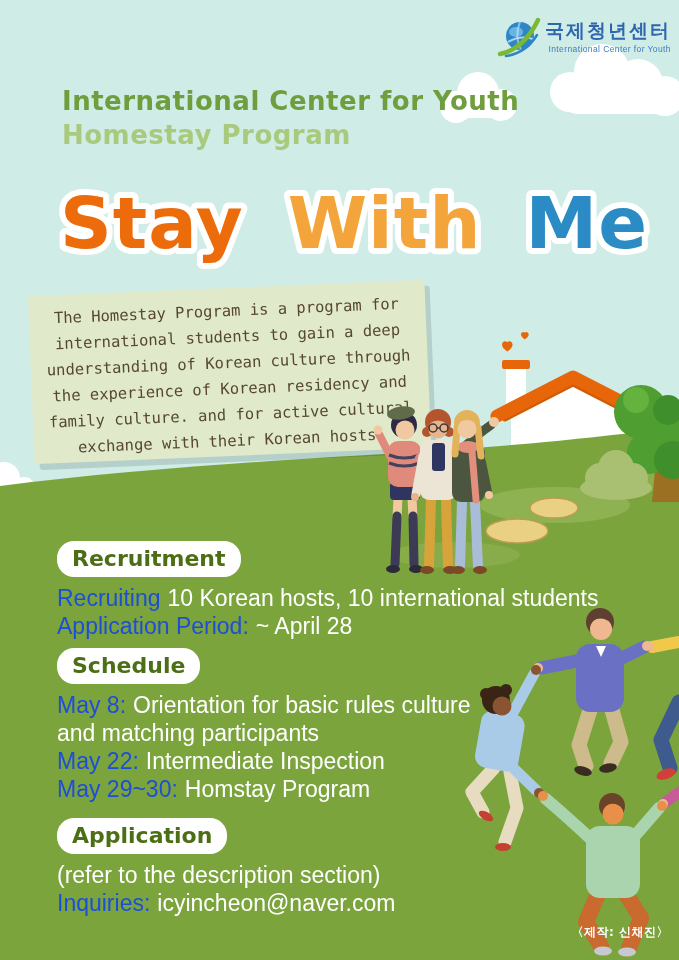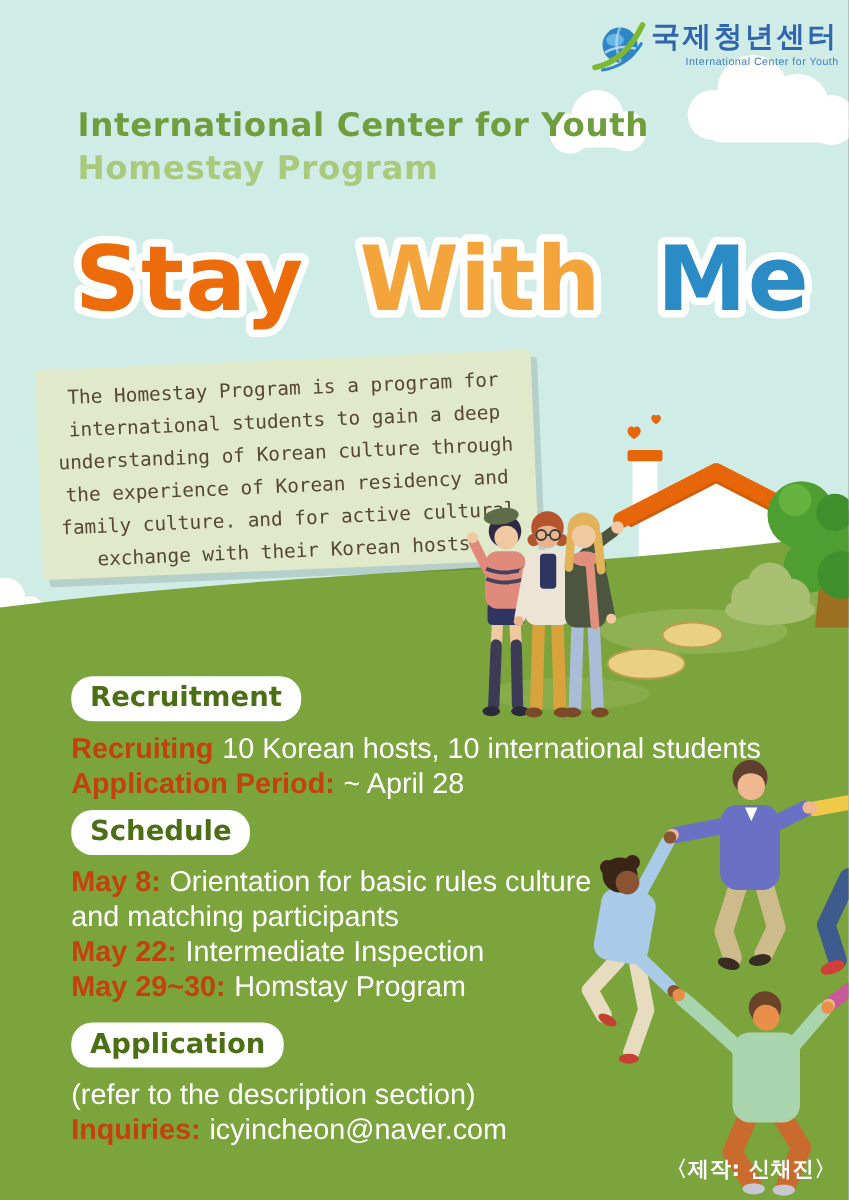--- a/index.html
+++ b/index.html
@@ -5,21 +5,21 @@
   html,body{margin:0;padding:0;background:#888;}
   .poster{
     position:relative;width:679px;height:960px;overflow:hidden;
     background:#cfece7;font-family:"Liberation Sans",sans-serif;
   }
   .scene{position:absolute;left:0;top:0;width:679px;height:960px;}
 
   
   .logo{position:absolute;top:13px;right:8px;display:flex;align-items:center;gap:3px;}
   .logo-texts{display:flex;flex-direction:column;align-items:flex-end;}
-  .logo-kr{font-family:"DejaVu Sans",sans-serif;font-weight:bold;font-size:23px;
+  .logo-kr{font-family:"DejaVu Sans",sans-serif;font-weight:bold;font-size:19px;
     color:#2f66ae;letter-spacing:2px;line-height:25px;}
   .logo-en{font-size:8.5px;color:#3f7cc0;letter-spacing:.4px;margin-top:1px;}
 
   
   .heading{position:absolute;left:62px;top:84px;font-family:"DejaVu Sans",sans-serif;
     font-weight:bold;font-size:26px;letter-spacing:.5px;line-height:34px;white-space:nowrap;}
   .heading .h1{color:#6f9e3e;}
   .heading .h2{color:#a9ca7d;}
 
   
@@ -29,24 +29,24 @@
 
   
   .sec{position:absolute;left:57px;}
   .sec-recruitment{top:541px;}
   .sec-schedule{top:648px;}
   .sec-application{top:818px;}
   .badge{display:inline-block;background:#fff;color:#4c6e15;border-radius:17px;
     padding:5px 15px 6px;font-family:"DejaVu Sans",sans-serif;font-weight:bold;font-size:22px;}
   .sec .lines{margin-top:7px;}
   .sec .line{display:block;white-space:nowrap;font-size:23px;line-height:28px;color:#fff;}
-  .sec .lbl{color:#c2410c;font-weight:bold;margin-right:7px;margin-top:32px;}
+  .sec .lbl{color:#1d4ed8;font-weight:normal;margin-right:7px;margin-top:32px;}
   .sec .lbl:empty{margin-right:0;}
 
-  .credit{position:absolute;right:10px;top:924px;color:#fff;font-size:17px;
+  .credit{position:absolute;right:10px;top:924px;color:#fff;font-size:12px;
     font-family:"DejaVu Sans",sans-serif;font-weight:bold;letter-spacing:.5px;}
 
   .note-text{font-family:"DejaVu Sans Mono",monospace;font-size:15.5px;fill:#564734;}
 </style>
 </head>
 <body>
 
 <div class="poster">
 
   <svg class="scene" viewBox="0 0 679 960">

